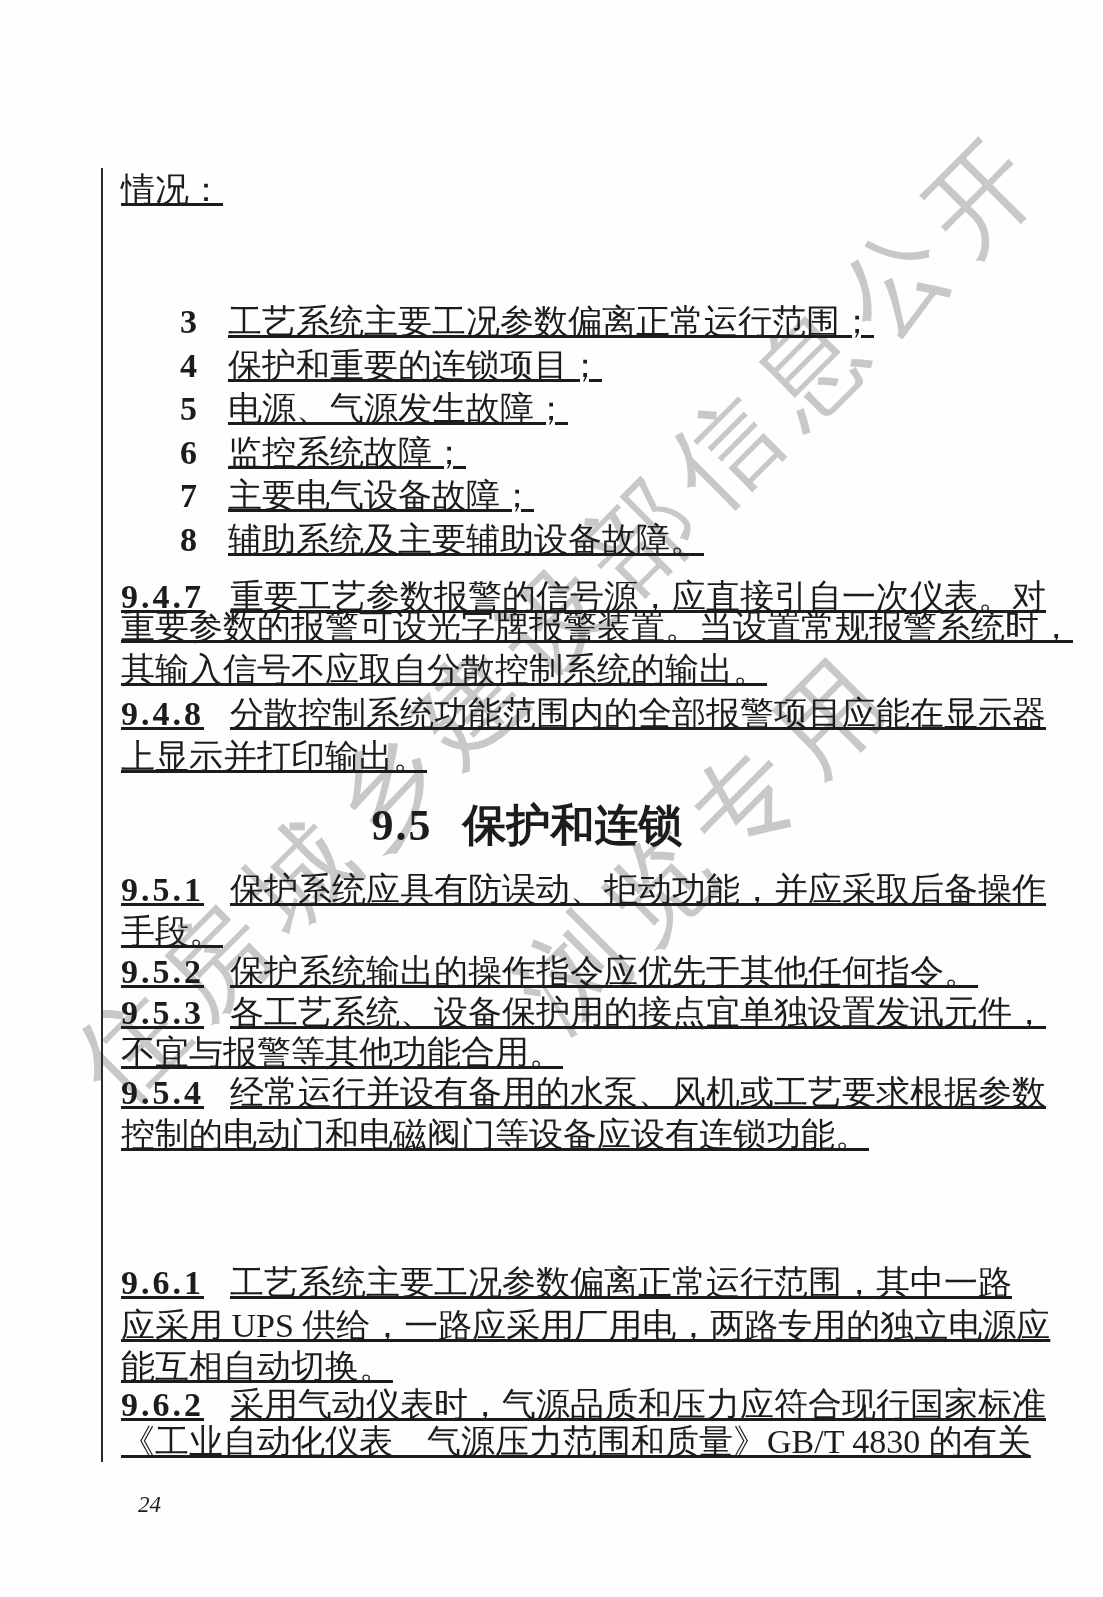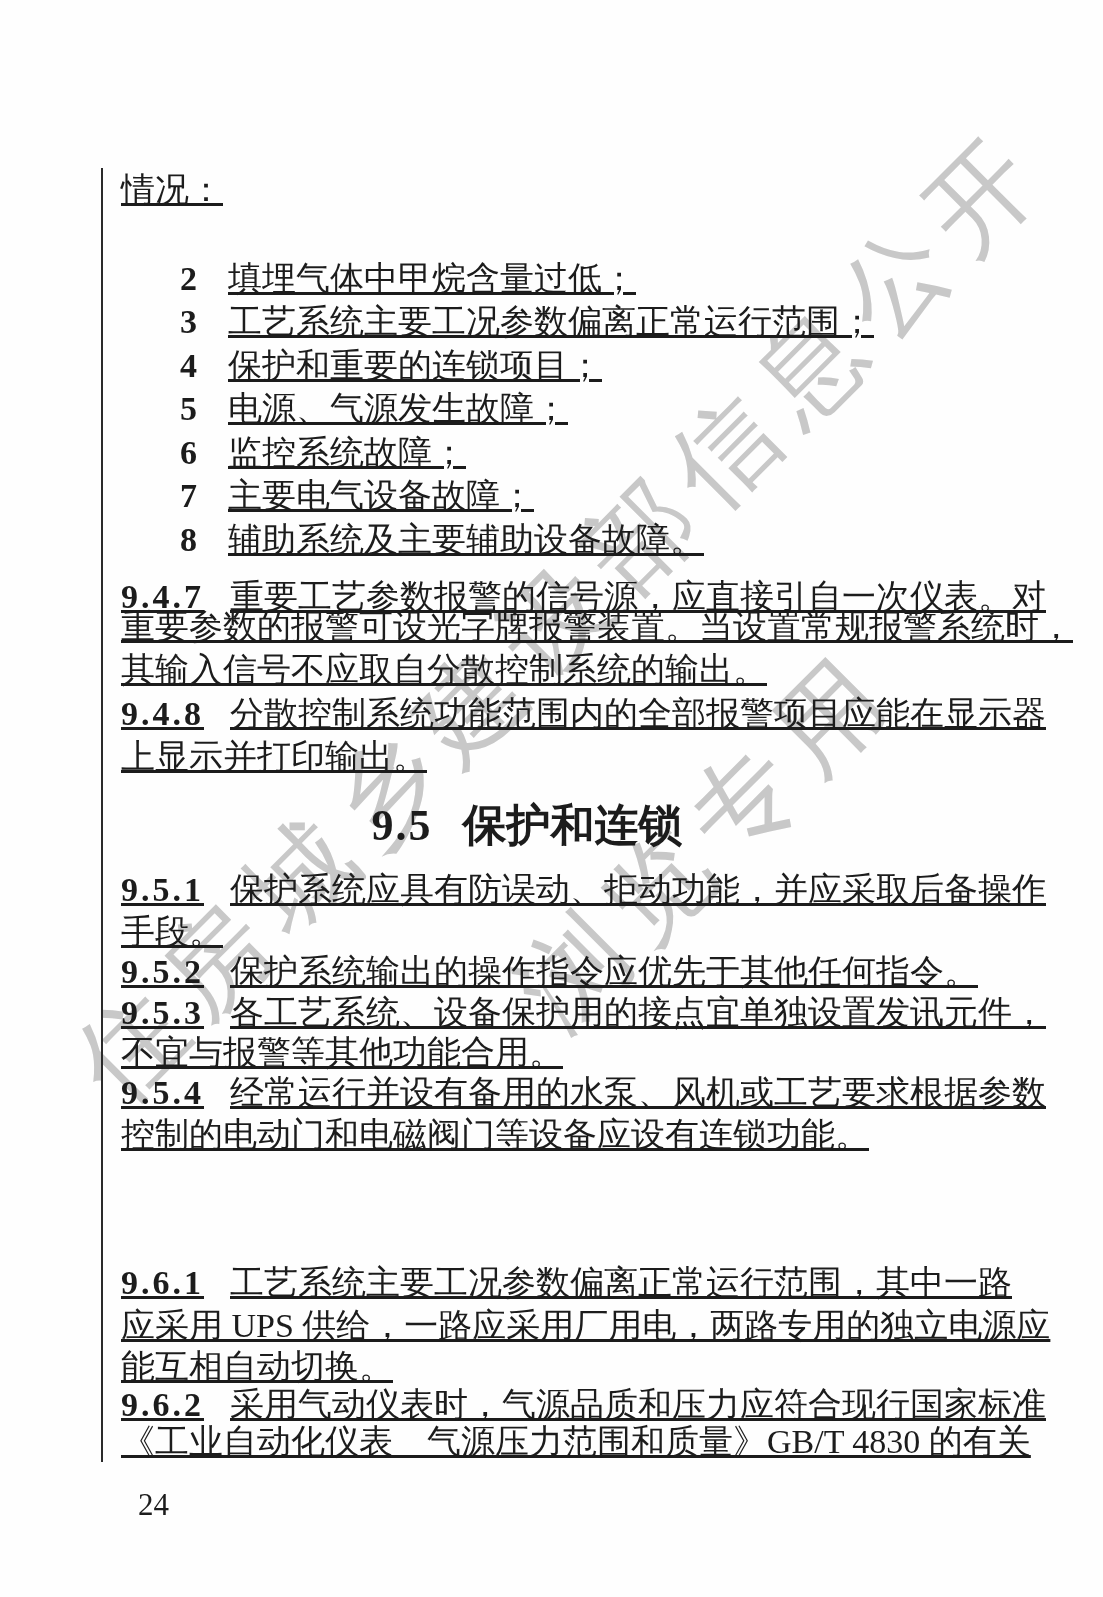--- a/index.html
+++ b/index.html
@@ -70,39 +70,37 @@
   }
   .heading .heading-num{
     font-family:"Liberation Serif",serif;
     margin-right:30px;
     letter-spacing:2px;
   }
   .page-number{
     position:absolute;
     left:138px;top:1484px;
     height:42px;line-height:42px;
-    font-size:31px;
+    font-size:23px;
+    font-style:italic;
     z-index:2;
   }
 </style>
 </head>
 <body>
 
 <div class="page">
 
   <div class="wm" style="left:562px;top:617px;">住房城乡建设部信息公开</div>
   <div class="wm" style="left:708px;top:840px;">浏览专用</div>
 
   <div class="margin-line"></div>
 
   <div class="line" style="top:169px">情况：</div>
 
-  <div class="line" style="top:258px">
-    <span class="item-num">2</span><span>填埋气体中甲烷含量过低；</span>
-  </div>
   <div class="line" style="top:301px">
     <span class="item-num">3</span><span>工艺系统主要工况参数偏离正常运行范围；</span>
   </div>
   <div class="line" style="top:345px">
     <span class="item-num">4</span><span>保护和重要的连锁项目；</span>
   </div>
   <div class="line" style="top:388px">
     <span class="item-num">5</span><span>电源、气源发生故障；</span>
   </div>
   <div class="line" style="top:432px">

